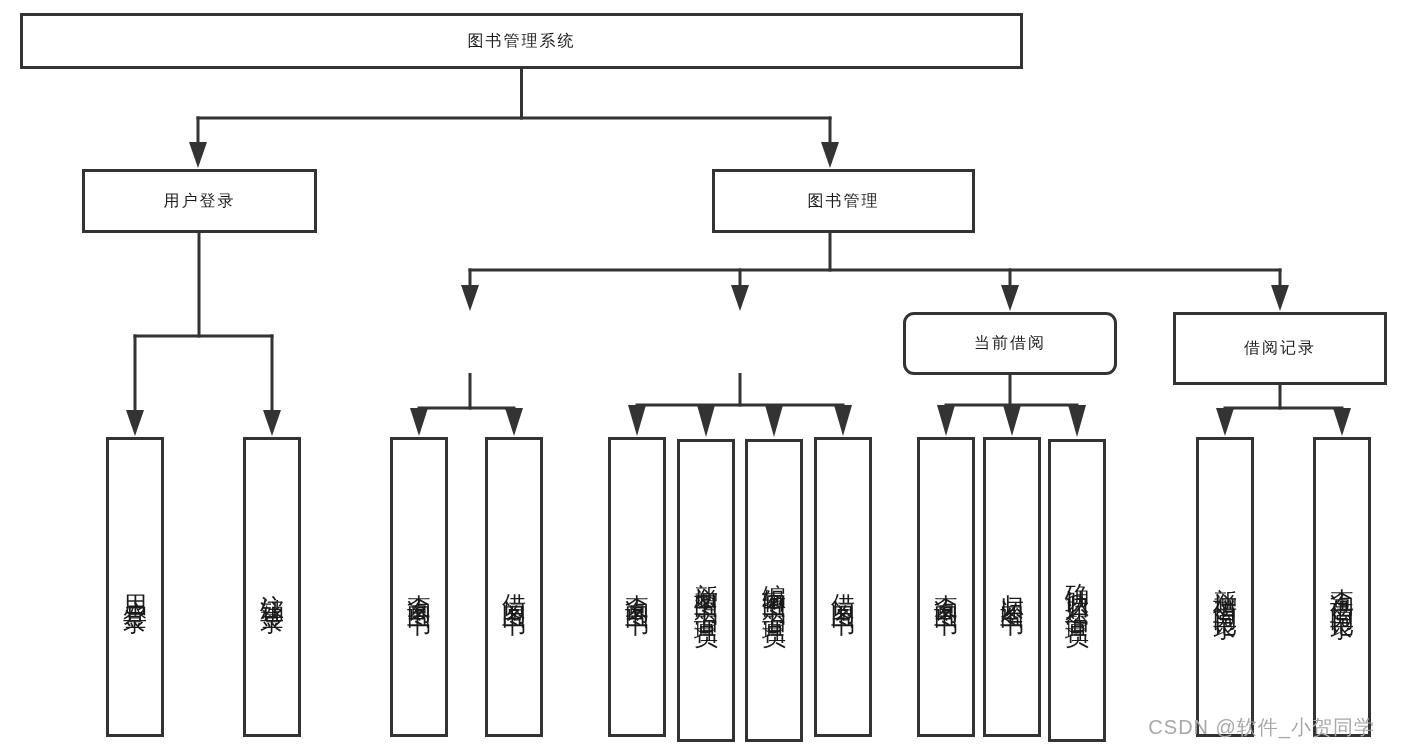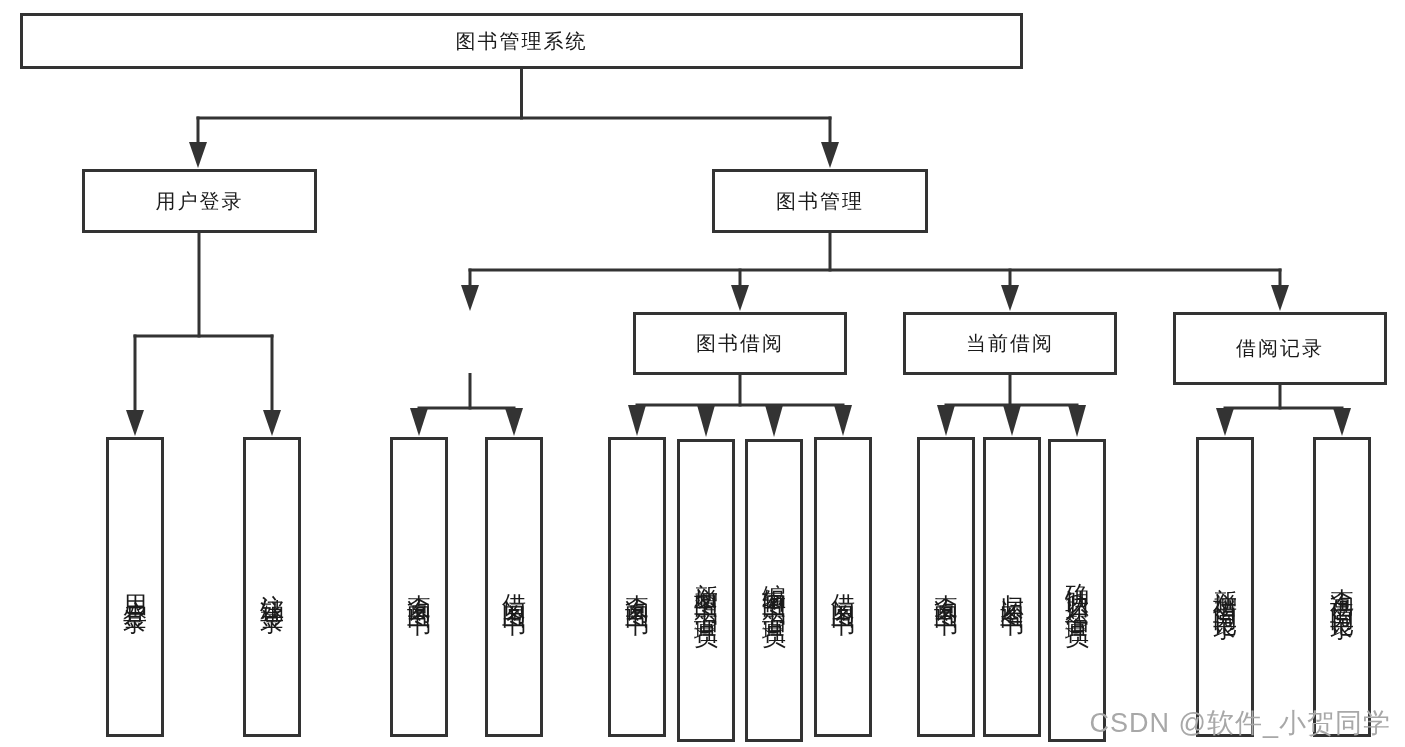--- a/index.html
+++ b/index.html
@@ -27,34 +27,34 @@
     position: absolute;
     background: #ffffff;
     border: 3px solid #333333;
     box-sizing: border-box;
     display: flex;
     align-items: center;
     justify-content: center;
     color: #1a1a1a;
     z-index: 2;
   }
-  .hnode { font-size: 20px; letter-spacing: 2px; }
+  .hnode { font-size: 16px; letter-spacing: 2px; }
   .vnode { font-size: 24px; }
   .vnode .vlbl {
     writing-mode: vertical-rl;
     text-orientation: mixed;
     letter-spacing: 6px;
     line-height: 1;
     white-space: nowrap;
   }
   .watermark {
     position: absolute;
-    right: 14px;
+    right: 30px;
     bottom: 6px;
-    font-size: 27px;
+    font-size: 20px;
     color: #a8a8a8;
     letter-spacing: 1px;
     z-index: 3;
     white-space: nowrap;
   }
   svg line { stroke: #333333; stroke-width: 3; }
   svg polygon { fill: #333333; }
 </style>
 </head>
 <body>
@@ -126,28 +126,25 @@
     </g>
   </svg>
 
   <div class="node hnode" style="left:20px; top:13px; width:1003px; height:56px;">
     <span>图书管理系统</span>
   </div>
 
   <div class="node hnode" style="left:82px; top:169px; width:235px; height:64px;">
     <span>用户登录</span>
   </div>
-  <div class="node hnode" style="left:712px; top:169px; width:216px; height:64px;">
+  <div class="node hnode" style="left:712px; top:169px; width:263px; height:64px;">
     <span>图书管理</span>
   </div>
 
-  <div class="node hnode" style="left:633px; top:312px; width:214px; height:63px;">
-    <span>图书借阅</span>
-  </div>
-  <div class="node hnode" style="left:903px; top:312px; width:214px; height:63px;">
+  <div class="node hnode" style="left:903px; top:312px; width:214px; height:63px;border-radius:11px;">
     <span>当前借阅</span>
   </div>
   <div class="node hnode" style="left:1173px; top:312px; width:214px; height:73px;">
     <span>借阅记录</span>
   </div>
 
   <div class="node vnode" style="left:106px; top:437px; width:58px; height:300px;">
     <span class="vlbl">用户登录</span>
   </div>
   <div class="node vnode" style="left:243px; top:437px; width:58px; height:300px;">

